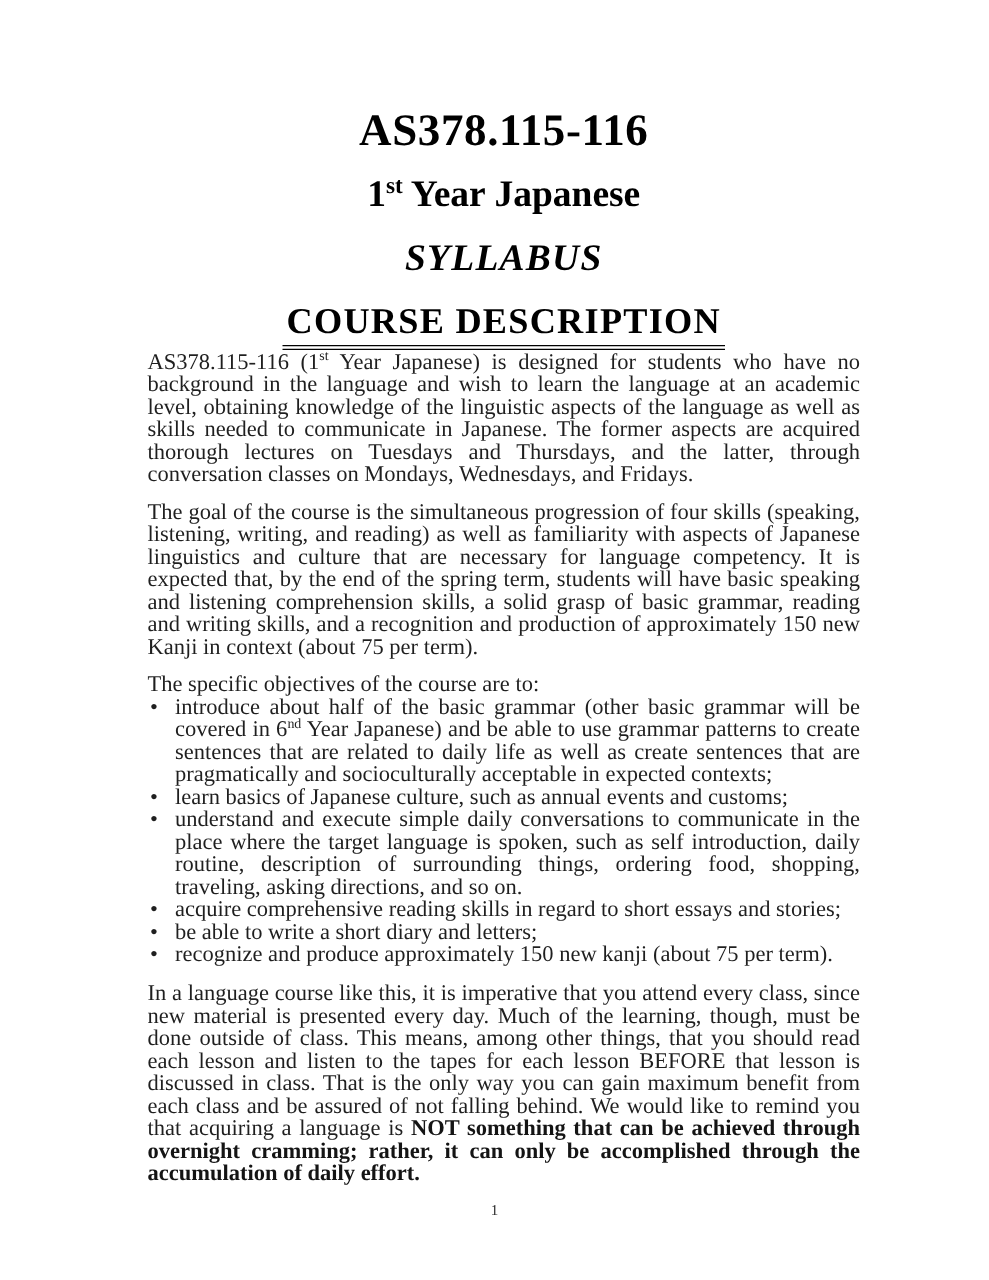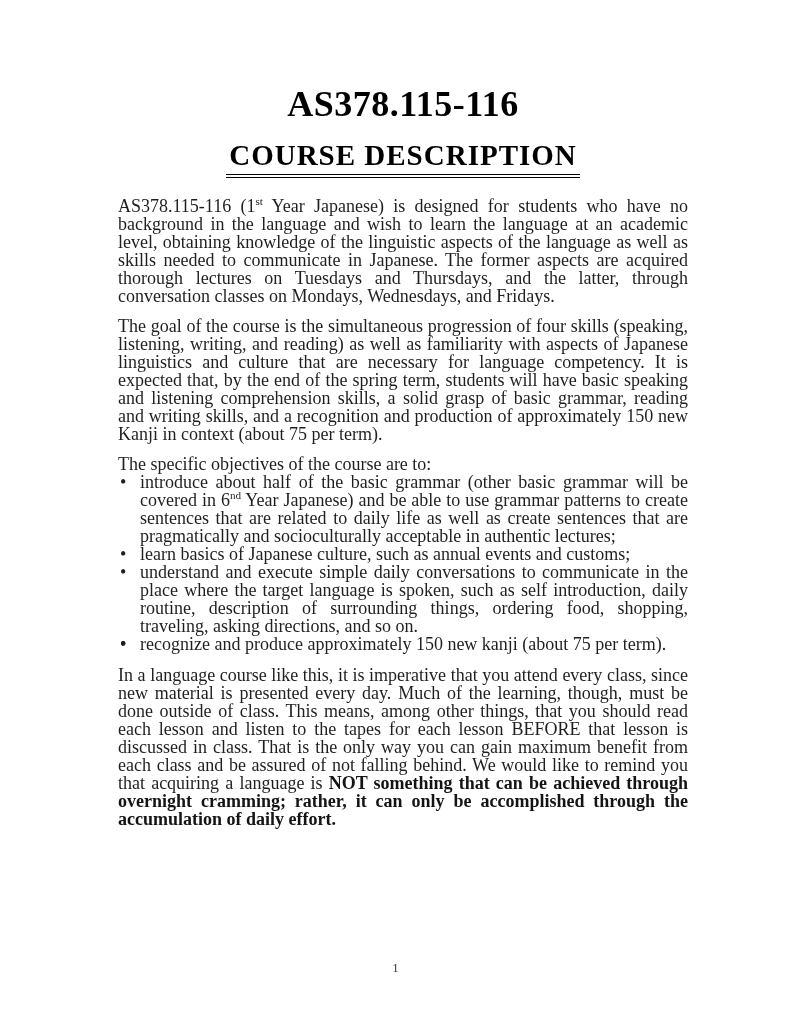--- a/index.html
+++ b/index.html
@@ -38,21 +38,21 @@
     font-weight: bold;
     font-style: italic;
     letter-spacing: 1px;
     margin-bottom: 15px;
   }
   .doc-header h4 {
     font-size: 29px;
     line-height: 1.2;
     font-weight: bold;
     letter-spacing: 1px;
-    margin-bottom: 19px;
+    margin-bottom: 0;
   }
   .double-underline {
     display: inline-block;
     border-bottom: 4px double #000000;
     padding: 0 3px 1px 3px;
   }
   main { font-size: 18px; line-height: 18px; }
   main p.just { text-align: justify; margin-bottom: 12px; }
   main p.no-gap { margin-bottom: 0; font-family: Liberation Serif, serif; }
   sup { font-size: 0.62em; vertical-align: super; line-height: 0; }
@@ -81,49 +81,53 @@
     color: #2e2e2e;
   }
 </style>
 </head>
 <body>
 
 <div class="page">
 
   <header class="doc-header">
     <h1>AS378.115-116</h1>
+    <h2><span>1</span><sup>st</sup><span> Year Japanese</span></h2>
+    <h3>SYLLABUS</h3>
     <h4><span class="double-underline">COURSE DESCRIPTION</span></h4>
   </header>
 
   <main>
 
     <p class="just"><span>AS378.115-116 (1</span><sup>st</sup><span> Year Japanese) is designed for students who have no background in the language and wish to learn the language at an academic level, obtaining knowledge of the linguistic aspects of the language as well as skills needed to communicate in Japanese. The former aspects are acquired thorough lectures on Tuesdays and Thursdays, and the latter, through conversation classes on Mondays, Wednesdays, and Fridays.</span></p>
 
     <p class="just"><span>The goal of the course is the simultaneous progression of four skills (speaking, listening, writing, and reading) as well as familiarity with aspects of Japanese linguistics and culture that are necessary for language competency. It is expected that, by the end of the spring term, students will have basic speaking and listening comprehension skills, a solid grasp of basic grammar, reading and writing skills, and a recognition and production of approximately 150 new Kanji in context (about 75 per term).</span></p>
 
     <p class="no-gap">The specific objectives of the course are to:</p>
 
     <ul class="objectives">
       <li>
         <span class="marker">•</span>
-        <span class="li-text"><span>introduce about half of the basic grammar (other basic grammar will be covered in 6</span><sup>nd</sup><span> Year Japanese) and be able to use grammar patterns to create sentences that are related to daily life as well as create sentences that are pragmatically and socioculturally acceptable in authentic lectures;</span></span>
+        <span class="li-text"><span>introduce about half of the basic grammar (other basic grammar will be covered in 6</span><sup>nd</sup><span> Year Japanese) and be able to use grammar patterns to create sentences that are related to daily life as well as create sentences that are pragmatically and socioculturally acceptable in expected contexts;</span></span>
       </li>
       <li>
         <span class="marker">•</span>
         <span class="li-text"><span>learn basics of Japanese culture, such as annual events and customs;</span></span>
       </li>
       <li>
         <span class="marker">•</span>
         <span class="li-text"><span>understand and execute simple daily conversations to communicate in the place where the target language is spoken, such as self introduction, daily routine, description of surrounding things, ordering food, shopping, traveling, asking directions, and so on.</span></span>
       </li>
       <li>
         <span class="marker">•</span>
+        <span class="li-text"><span>acquire comprehensive reading skills in regard to short essays and stories;</span></span>
       </li>
       <li>
         <span class="marker">•</span>
+        <span class="li-text"><span>be able to write a short diary and letters;</span></span>
       </li>
       <li>
         <span class="marker">•</span>
         <span class="li-text"><span>recognize and produce approximately 150 new kanji (about 75 per term).</span></span>
       </li>
     </ul>
 
     <p class="just"><span>In a language course like this, it is imperative that you attend every class, since new material is presented every day. Much of the learning, though, must be done outside of class. This means, among other things, that you should read each lesson and listen to the tapes for each lesson BEFORE that lesson is discussed in class. That is the only way you can gain maximum benefit from each class and be assured of not falling behind. We would like to remind you that acquiring a language is </span><strong>NOT something that can be achieved through overnight cramming; rather, it can only be accomplished through the accumulation of daily effort.</strong></p>
 
   </main>

